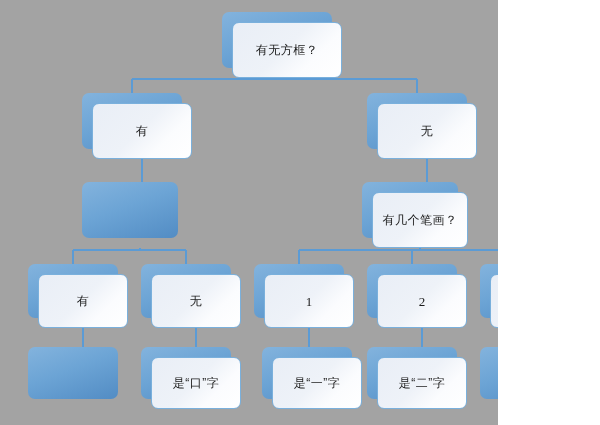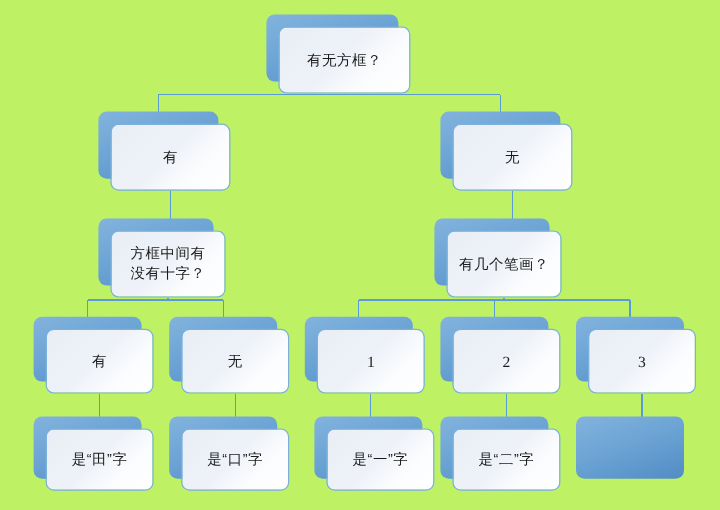--- a/index.html
+++ b/index.html
@@ -5,23 +5,23 @@
   html, body {
     margin: 0;
     padding: 0;
     background: #ffffff;
   }
   body {
     font-family: "Liberation Sans", "DejaVu Sans", sans-serif;
   }
   #canvas {
     position: relative;
-    width: 600px;
+    width: 498px;
     height: 425px;
-    background: #bef264;
+    background: #a3a3a3;
     overflow: hidden;
   }
 
   
   #connectors {
     position: absolute;
     left: 0;
     top: 0;
     width: 600px;
     height: 425px;
@@ -104,24 +104,20 @@
         </div>
       </div>
       <div class="node" style="left: 367px; top: 93px; width: 110px; height: 66px;">
         <div class="plate" style="width: 100px; height: 56px;"></div>
         <div class="card" style="left: 10px; top: 10px; width: 100px; height: 56px;">
           <div class="label">无</div>
         </div>
       </div>
       <div class="node" style="left: 82px; top: 182px; width: 106px; height: 66px;">
         <div class="plate" style="width: 96px; height: 56px;"></div>
-        <div class="card" style="left: 10px; top: 10px; width: 96px; height: 56px;">
-          <div class="label">方框中间有
-没有十字？</div>
-        </div>
       </div>
       <div class="node" style="left: 362px; top: 182px; width: 106px; height: 66px; padding-left: 28px;">
         <div class="plate" style="width: 96px; height: 56px;"></div>
         <div class="card" style="left: 10px; top: 10px; width: 96px; height: 56px;">
           <div class="label">有几个笔画？</div>
         </div>
       </div>
       <div class="node" style="left: 28px; top: 264px; width: 100px; height: 64px;">
         <div class="plate" style="width: 90px; height: 54px;"></div>
         <div class="card" style="left: 10px; top: 10px; width: 90px; height: 54px;">
@@ -147,23 +143,20 @@
         </div>
       </div>
       <div class="node num" style="left: 480px; top: 264px; width: 100px; height: 64px;">
         <div class="plate" style="width: 90px; height: 54px;"></div>
         <div class="card" style="left: 10px; top: 10px; width: 90px; height: 54px;">
           <div class="label">3</div>
         </div>
       </div>
       <div class="node" style="left: 28px; top: 347px; width: 100px; height: 62px;">
         <div class="plate" style="width: 90px; height: 52px;"></div>
-        <div class="card" style="left: 10px; top: 10px; width: 90px; height: 52px;">
-          <div class="label">是“田”字</div>
-        </div>
       </div>
       <div class="node" style="left: 141px; top: 347px; width: 100px; height: 62px;">
         <div class="plate" style="width: 90px; height: 52px;"></div>
         <div class="card" style="left: 10px; top: 10px; width: 90px; height: 52px;">
           <div class="label">是“口”字</div>
         </div>
       </div>
       <div class="node" style="left: 262px; top: 347px; width: 100px; height: 62px;">
         <div class="plate" style="width: 90px; height: 52px;"></div>
         <div class="card" style="left: 10px; top: 10px; width: 90px; height: 52px;">

